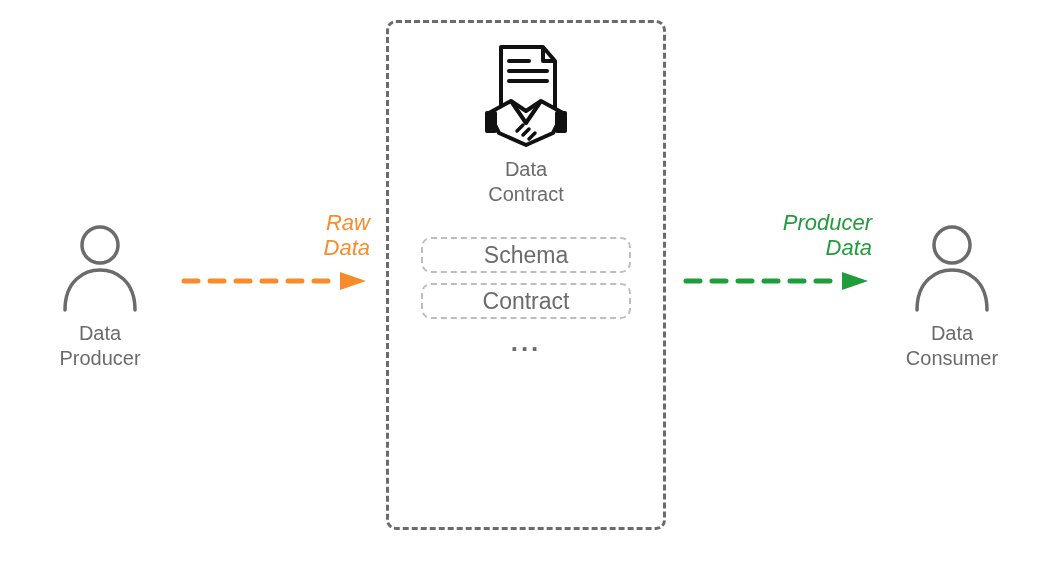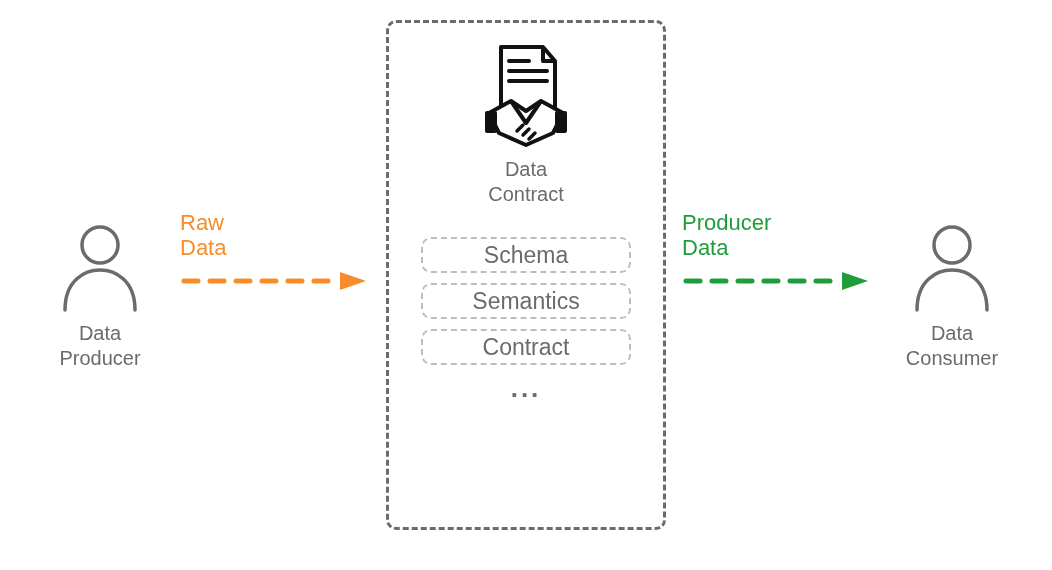--- a/index.html
+++ b/index.html
@@ -75,21 +75,22 @@
     margin-top: 8px;
     color: #6b6b6b;
     font-size: 26px;
     letter-spacing: 3px;
     font-family: sans-serif;
     font-weight: bold;
   }
   
   .arrow-wrap {
     position: absolute;
-    text-align: left;
+    text-align: right;
+    font-style: italic;
   }
   .arrow-label {
     font-size: 22px;
     line-height: 1.15;
     margin-bottom: 8px;
     white-space: pre-line;
   }
   .orange { color: #f88c2b; }
   .green { color: #1f9d3a; }
 </style>
@@ -132,21 +133,20 @@
         <line x1="52" y1="82" x2="58" y2="76" stroke="#111" stroke-width="3.5" stroke-linecap="round"></line>
         <line x1="58" y1="86" x2="64" y2="80" stroke="#111" stroke-width="3.5" stroke-linecap="round"></line>
         <rect x="14" y="58" width="12" height="22" rx="2" fill="#111"></rect>
         <rect x="84" y="58" width="12" height="22" rx="2" fill="#111"></rect>
       </g>
     </svg>
     <div class="contract-title">Data
 Contract</div>
     <div class="pill-stack">
       <div class="pill">Schema</div>
-      <div class="pill">Semantics</div>
       <div class="pill">Contract</div>
     </div>
     <div class="ellipsis">...</div>
   </div>
 
   <div class="arrow-wrap" style="left:682px; top:210px; width:190px;">
     <div class="arrow-label green">Producer
 Data</div>
     <svg class="arrow" width="190" height="24" viewBox="0 0 190 24">
       <line x1="4" y1="12" x2="160" y2="12" stroke="#1f9d3a" stroke-width="5" stroke-linecap="round" stroke-dasharray="14 12"></line>

